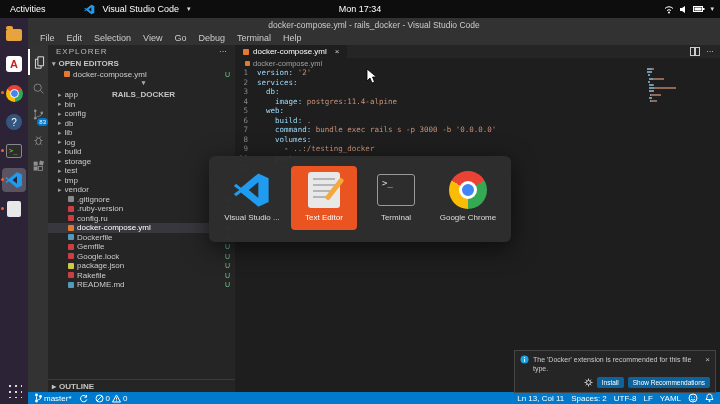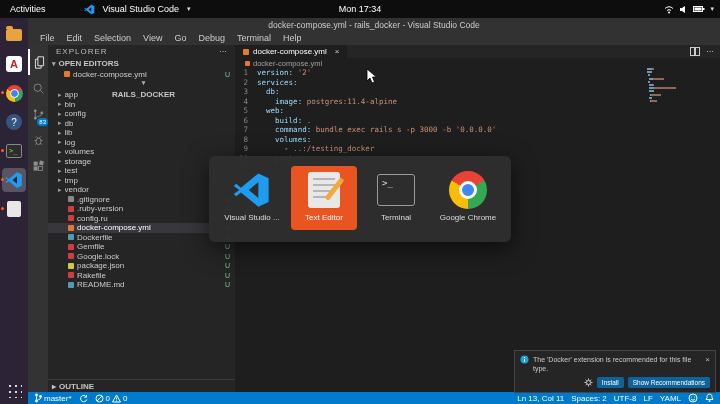--- a/index.html
+++ b/index.html
@@ -281,21 +281,21 @@
         <div class="tree-row folder">
           <span class="twisty">▸</span>
           <span class="tlabel">lib</span>
         </div>
         <div class="tree-row folder">
           <span class="twisty">▸</span>
           <span class="tlabel">log</span>
         </div>
         <div class="tree-row folder">
           <span class="twisty">▸</span>
-          <span class="tlabel">volumes</span>
+          <span class="tlabel">build</span>
         </div>
         <div class="tree-row folder">
           <span class="twisty">▸</span>
           <span class="tlabel">storage</span>
         </div>
         <div class="tree-row folder">
           <span class="twisty">▸</span>
           <span class="tlabel">test</span>
         </div>
         <div class="tree-row folder">

